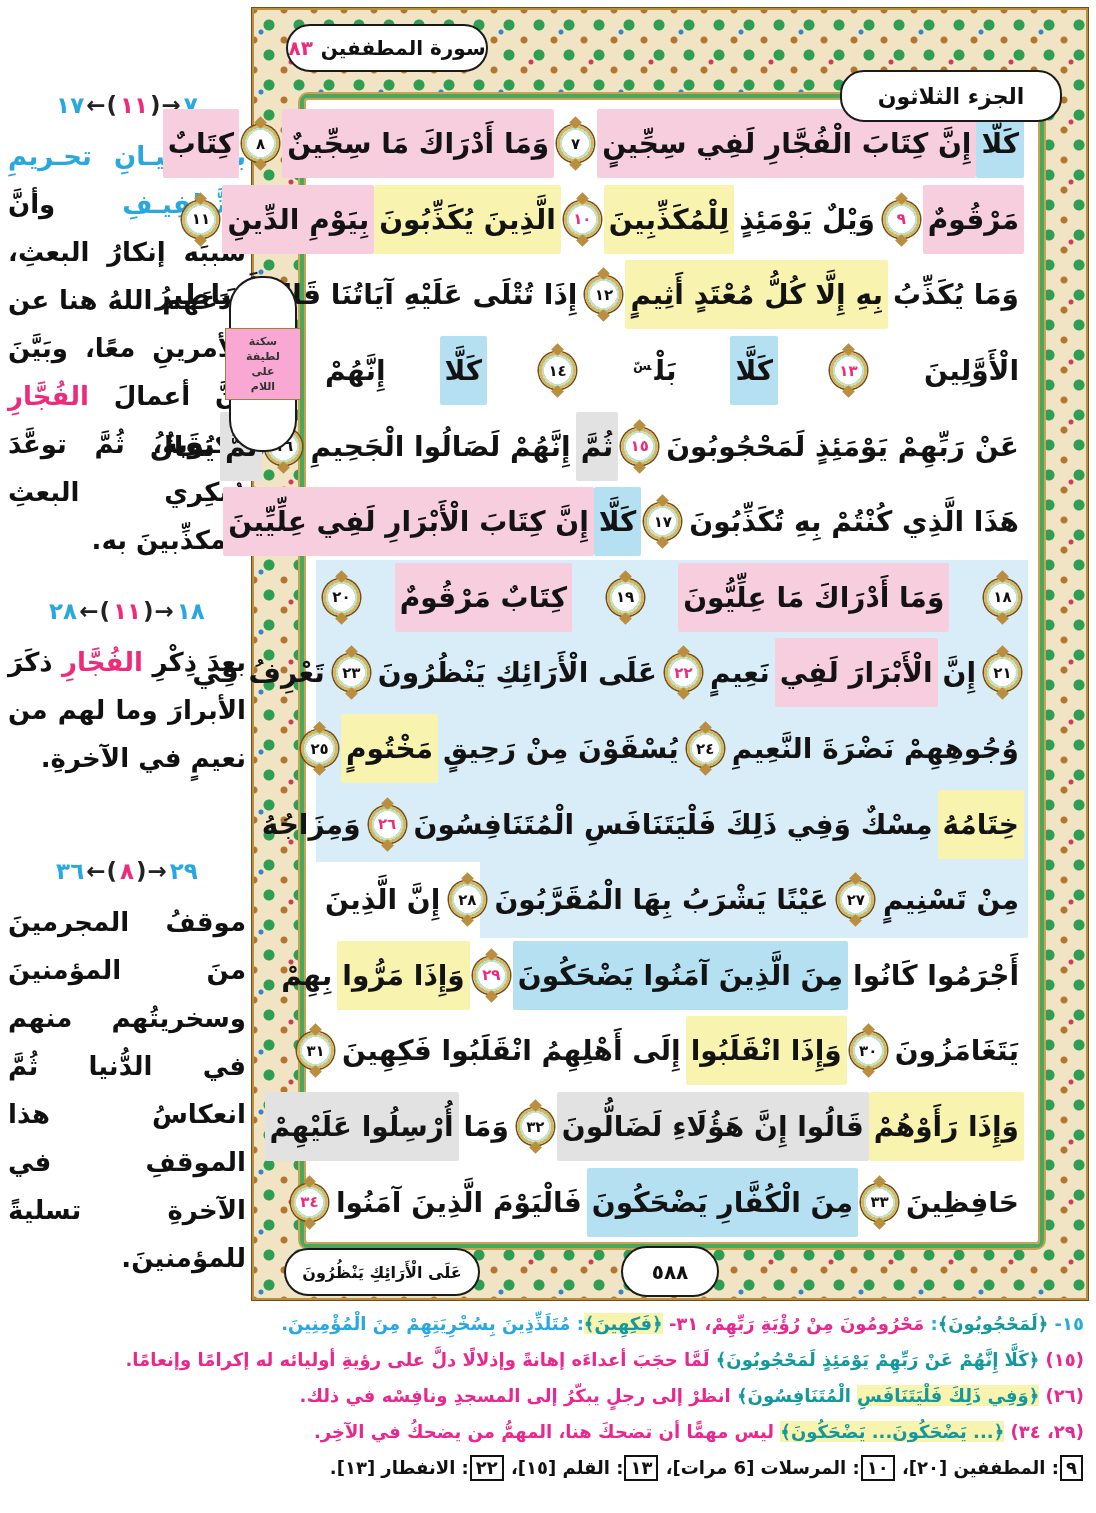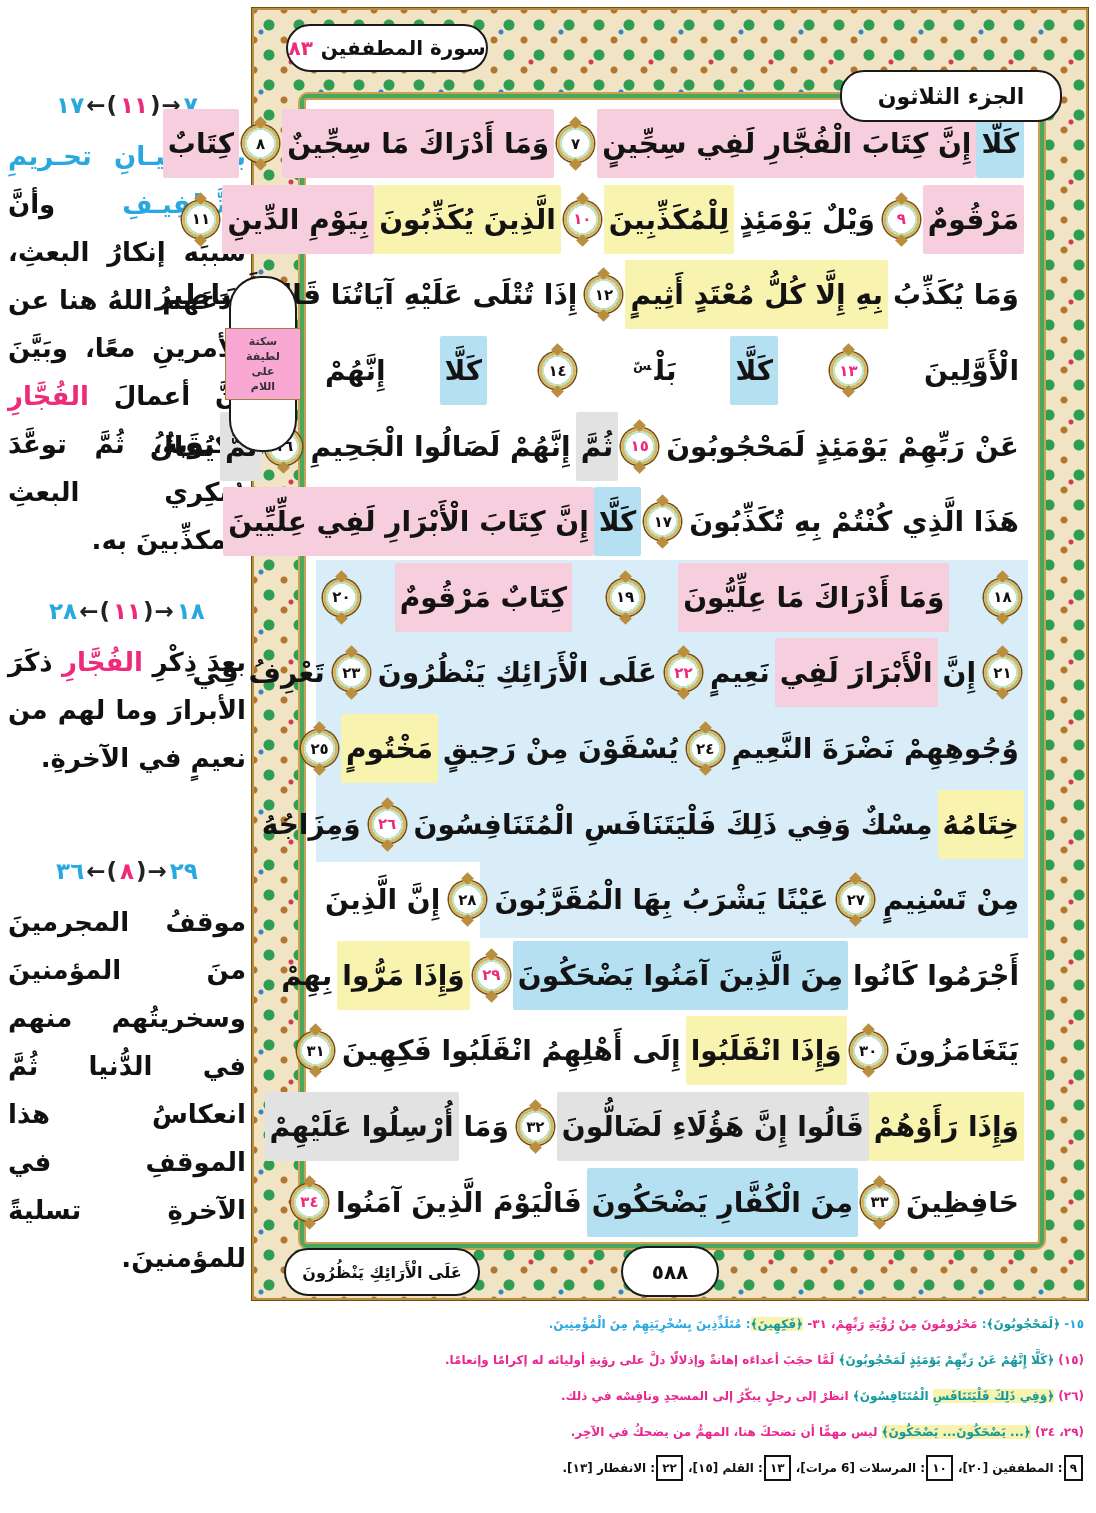--- a/index.html
+++ b/index.html
@@ -93,21 +93,21 @@
     display:flex;align-items:center;justify-content:center;
   }
   .saktah-inner{
     border:1.5px solid #a3803a;background:#f9a8d4;padding:5px 20px;
     font-size:11px;line-height:15px;font-weight:700;text-align:center;color:#333;
   }
 
   
   .footnotes{
     position:absolute;top:1306px;right:12px;left:40px;direction:rtl;text-align:right;
-    font-size:12px;font-weight:700;line-height:36px;
+    font-size:18px;font-weight:700;line-height:36px;
   }
   .fnote{white-space:nowrap;overflow:hidden;}
   .nbox{border:2px solid #111;padding:0 4px;display:inline-block;line-height:22px;margin:0 1px;}
 </style>
 </head>
 <body>
 
 <aside class="sidebar" id="sidebar-blocks">
     <div class="side-block">
       <div class="range-row">

